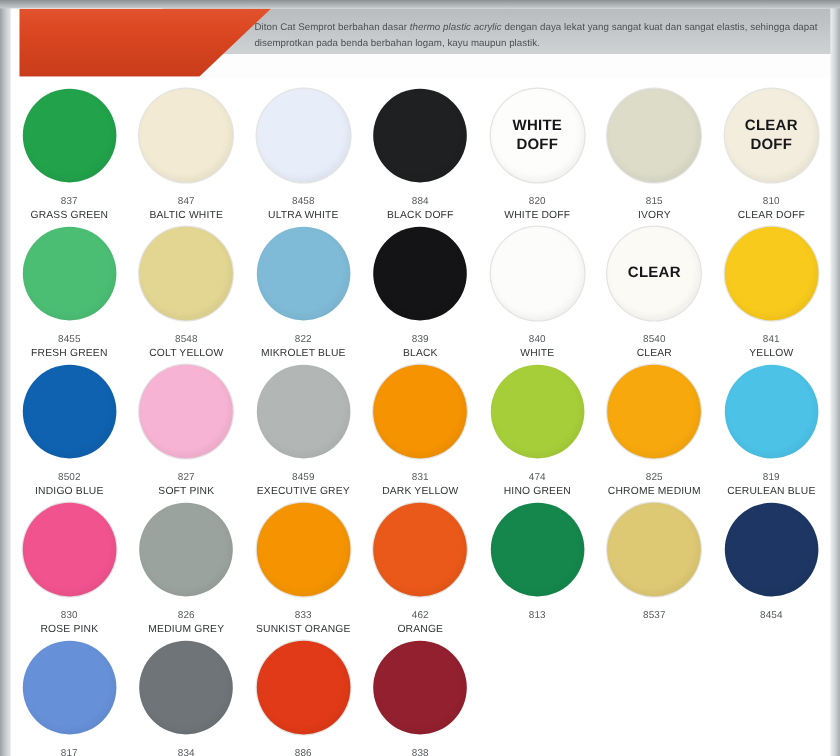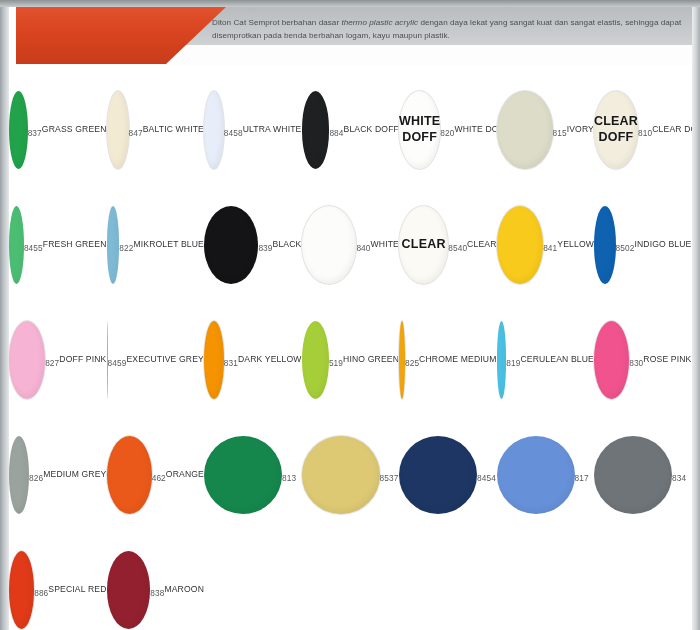--- a/index.html
+++ b/index.html
@@ -70,21 +70,21 @@
   
   .grid {
     position: absolute; left: 9px; top: 70px;
     width: 683px;
     display: grid;
     grid-template-columns: repeat(7, 97.5px);
     grid-auto-rows: 115px;
   }
   .cell {
     position: relative;
-    display: flex; flex-direction: row;
+    display: flex; flex-direction: column;
     align-items: center;
   }
   .dot {
     width: 78px; height: 78px;
     border-radius: 50%;
     margin-top: 4px;
     display: flex; align-items: center; justify-content: center;
     box-shadow: inset -2px -3px 6px rgba(0,0,0,0.05);
   }
   .dot.outline { box-shadow: inset -2px -3px 6px rgba(0,0,0,0.05), 0 0 0 1px #e3e3e3; }
@@ -164,20 +164,25 @@
         </div>
         <div class="code">810</div>
         <div class="name">CLEAR DOFF</div>
       </div>
       <div class="cell">
         <div class="dot" style="background: rgb(76, 190, 116);"></div>
         <div class="code">8455</div>
         <div class="name">FRESH GREEN</div>
       </div>
       <div class="cell">
+        <div class="dot outline" style="background: rgb(227, 214, 147);"></div>
+        <div class="code">8548</div>
+        <div class="name">COLT YELLOW</div>
+      </div>
+      <div class="cell">
         <div class="dot" style="background: rgb(127, 187, 214);"></div>
         <div class="code">822</div>
         <div class="name">MIKROLET BLUE</div>
       </div>
       <div class="cell">
         <div class="dot" style="background: rgb(20, 20, 22);"></div>
         <div class="code">839</div>
         <div class="name">BLACK</div>
       </div>
       <div class="cell">
@@ -198,35 +203,35 @@
         <div class="name">YELLOW</div>
       </div>
       <div class="cell">
         <div class="dot" style="background: rgb(15, 98, 176);"></div>
         <div class="code">8502</div>
         <div class="name">INDIGO BLUE</div>
       </div>
       <div class="cell">
         <div class="dot outline" style="background: rgb(246, 179, 211);"></div>
         <div class="code">827</div>
-        <div class="name">DOFF PINK</div>
+        <div class="name">SOFT PINK</div>
       </div>
       <div class="cell">
         <div class="dot" style="background: rgb(178, 183, 182);"></div>
         <div class="code">8459</div>
         <div class="name">EXECUTIVE GREY</div>
       </div>
       <div class="cell">
         <div class="dot outline" style="background: rgb(245, 147, 0);"></div>
         <div class="code">831</div>
         <div class="name">DARK YELLOW</div>
       </div>
       <div class="cell">
         <div class="dot" style="background: rgb(166, 206, 57);"></div>
-        <div class="code">519</div>
+        <div class="code">474</div>
         <div class="name">HINO GREEN</div>
       </div>
       <div class="cell">
         <div class="dot outline" style="background: rgb(247, 168, 13);"></div>
         <div class="code">825</div>
         <div class="name">CHROME MEDIUM</div>
       </div>
       <div class="cell">
         <div class="dot" style="background: rgb(76, 194, 230);"></div>
         <div class="code">819</div>
@@ -236,20 +241,25 @@
         <div class="dot outline" style="background: rgb(241, 83, 143);"></div>
         <div class="code">830</div>
         <div class="name">ROSE PINK</div>
       </div>
       <div class="cell">
         <div class="dot" style="background: rgb(154, 163, 158);"></div>
         <div class="code">826</div>
         <div class="name">MEDIUM GREY</div>
       </div>
       <div class="cell">
+        <div class="dot outline" style="background: rgb(245, 148, 0);"></div>
+        <div class="code">833</div>
+        <div class="name">SUNKIST ORANGE</div>
+      </div>
+      <div class="cell">
         <div class="dot outline" style="background: rgb(234, 89, 25);"></div>
         <div class="code">462</div>
         <div class="name">ORANGE</div>
       </div>
       <div class="cell">
         <div class="dot" style="background: rgb(21, 135, 76);"></div>
         <div class="code">813</div>
         <div class="name"></div>
       </div>
       <div class="cell">

